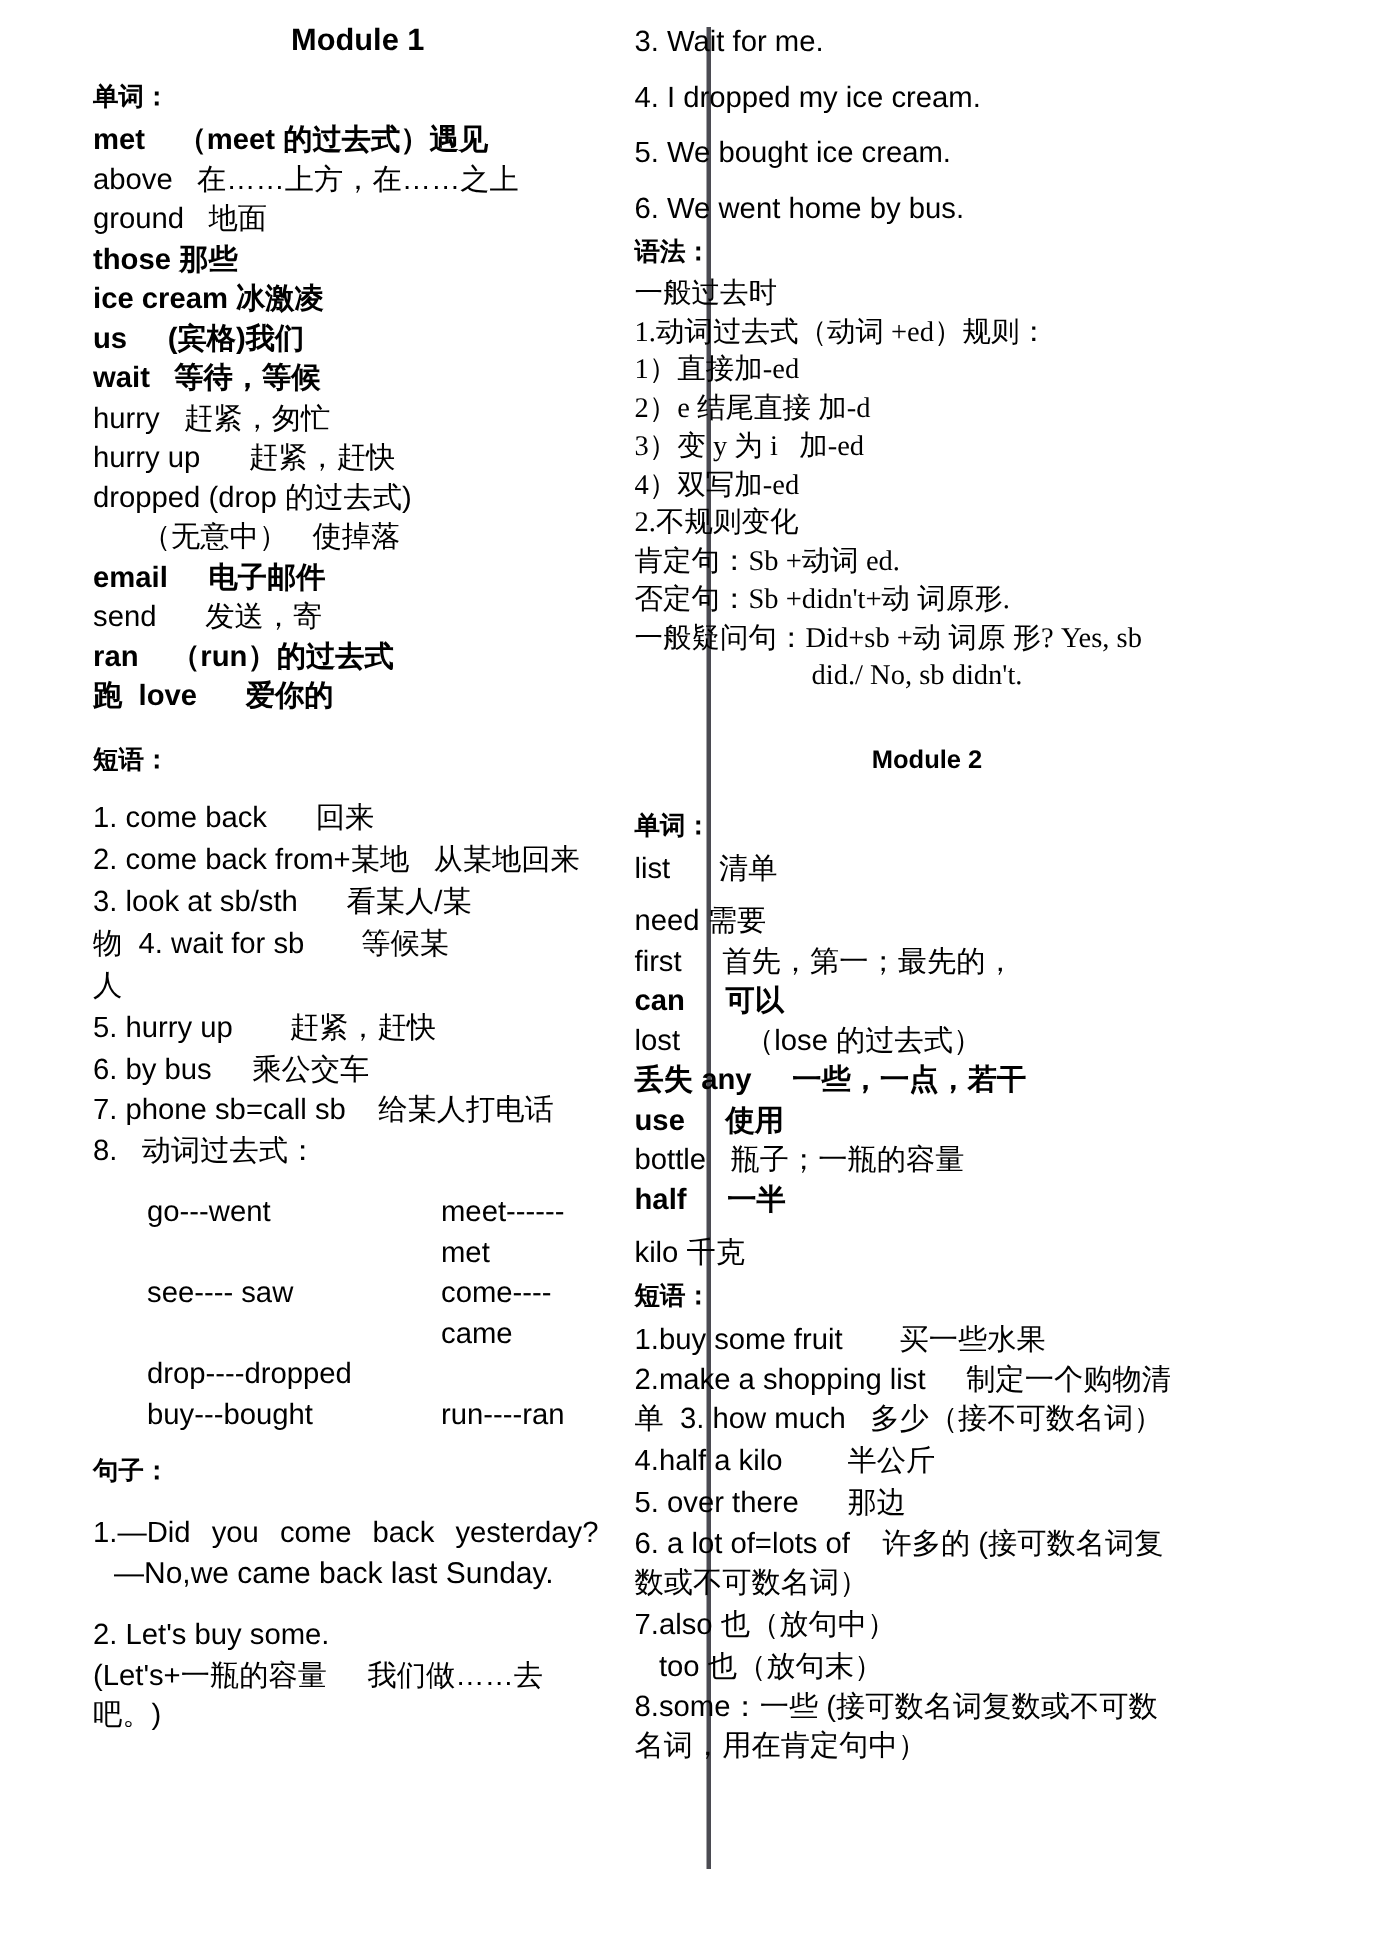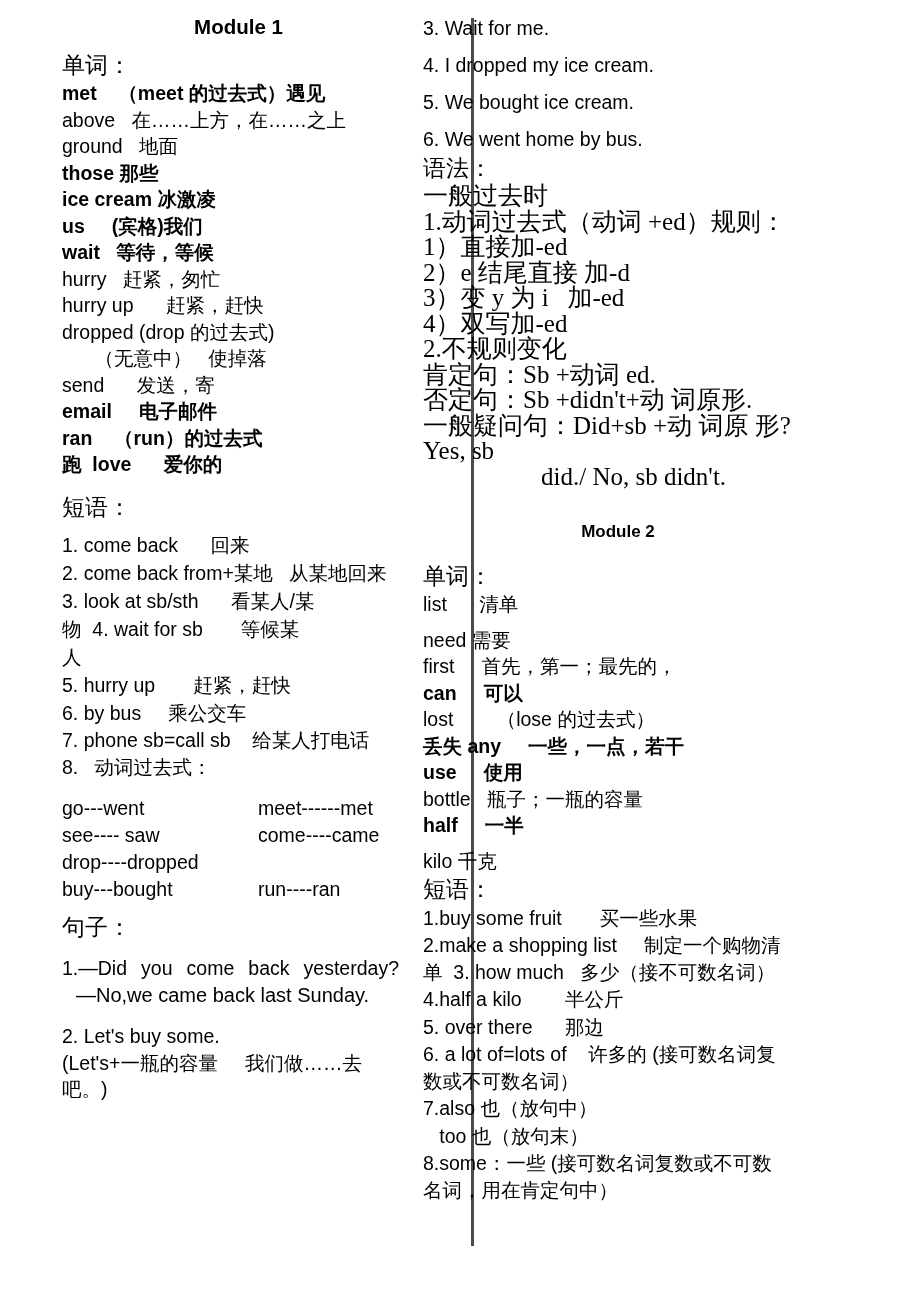--- a/index.html
+++ b/index.html
@@ -64,47 +64,47 @@
   }
   .module-title-2 {
     font-size: 17px;
     font-weight: bold;
     text-align: center;
     line-height: 30px;
     margin: 28px 0 14px 0;
   }
 
   .sec-head {
-    font-size: 23px;
-    font-weight: normal;
+    font-size: 17px;
+    font-weight: bold;
     line-height: 30px;
   }
 
   .gap-sm { height: 9px; }
   .gap-md { height: 14px; }
 
   
   .gram {
     font-family: "Liberation Serif", "DejaVu Serif", serif;
-    font-size: 25px;
+    font-size: 19px;
     line-height: 25.5px;
     white-space: pre-wrap;
   }
   .gram-indent { padding-left: 118px; }
 
   
   .phr { line-height: 28px; }
 
   
   .verbtable {
     margin-top: 14px;
     font-size: 19.5px;
     line-height: 27px;
   }
-  .verbrow { display: flex; }
+  .verbrow { display: flex; margin-left: 36px; }
   .verbrow .c1 { width: 196px; flex: none; }
   .verbrow .c2 { flex: 1; }
 
   .sent-block { margin-top: 13px; }
   .sent-just {
     text-align: justify;
     text-align-last: justify;
     font-size: 19.5px;
     line-height: 27px;
   }
@@ -132,22 +132,22 @@
       <div class="ln">above   在……上方，在……之上</div>
       <div class="ln">ground   地面</div>
       <div class="ln b">those 那些</div>
       <div class="ln b">ice cream 冰激凌</div>
       <div class="ln b">us     (宾格)我们</div>
       <div class="ln b">wait   等待，等候</div>
       <div class="ln">hurry   赶紧，匆忙</div>
       <div class="ln">hurry up      赶紧，赶快</div>
       <div class="ln">dropped (drop 的过去式)</div>
       <div class="ln">      （无意中）   使掉落</div>
+      <div class="ln b">email     电子邮件</div>
       <div class="ln">send      发送，寄</div>
-      <div class="ln b">email     电子邮件</div>
       <div class="ln b">ran    （run）的过去式</div>
       <div class="ln b">跑  love      爱你的</div>
     </div>
 
     <div class="gap-md"></div>
 
     <div class="sec-head">短语：</div>
 
     <div class="gap-sm"></div>
 

